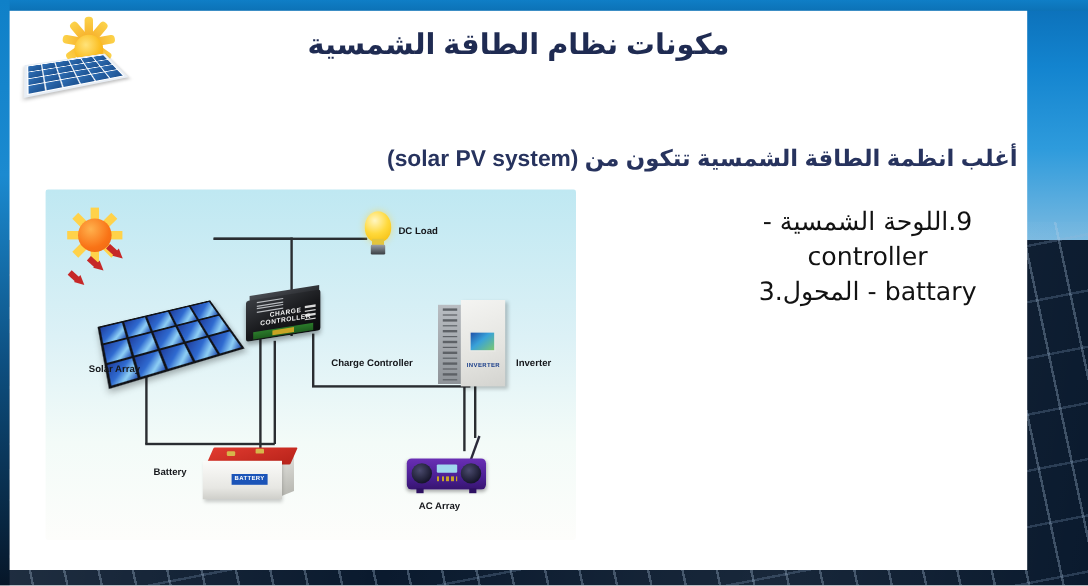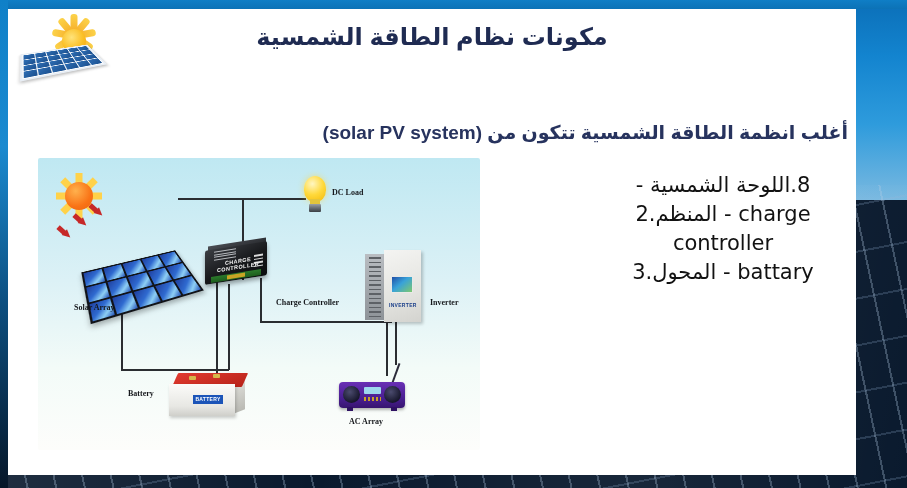--- a/index.html
+++ b/index.html
@@ -96,21 +96,21 @@
     white-space:nowrap;
   }
   
   .diagram{
     position:absolute;left:30px;top:149px;width:442px;height:292px;
     background:linear-gradient(180deg,#bfe8f2 0%,#dcf1f6 42%,#f3fbf8 72%,#fdfdfb 100%);
     border-radius:2px;overflow:hidden;
   }
   .lbl{
     position:absolute;font-size:8px;font-weight:bold;color:#16181c;
-    font-family:Liberation Serif, serif;white-space:nowrap;
+    font-family:Liberation Sans, sans-serif;white-space:nowrap;
   }
   
   .d-sun{position:absolute;left:18px;top:16px;width:46px;height:44px;}
   .d-sun .ray{
     position:absolute;left:50%;top:50%;width:7px;height:23px;
     background:#ffd24a;transform-origin:50% 100%;
   }
   .d-sun .core{
     position:absolute;left:9px;top:8px;width:28px;height:28px;border-radius:50%;
     background:radial-gradient(circle at 38% 32%,#ffb14d 0%,#f97316 60%,#ea6412 100%);
@@ -431,20 +431,19 @@
         <div class="disp"></div>
           <div class="btns"></div>
         <div class="foot l"></div>
           <div class="foot r"></div>
       </div>
       <div class="lbl" style="left:311px;top:259px;">AC Array</div>
 
     </div>
 
     <div class="list">
-      <div class="li">8.اللوحة الشمسية -</div>
-      <div class="li">charge - المنظم.2</div>
+      <div class="li">9.اللوحة الشمسية -</div>
       <div class="li">controller</div>
       <div class="li">battary - المحول.3</div>
     </div>
 
   </div>
 </div>
 
 </body></html>

